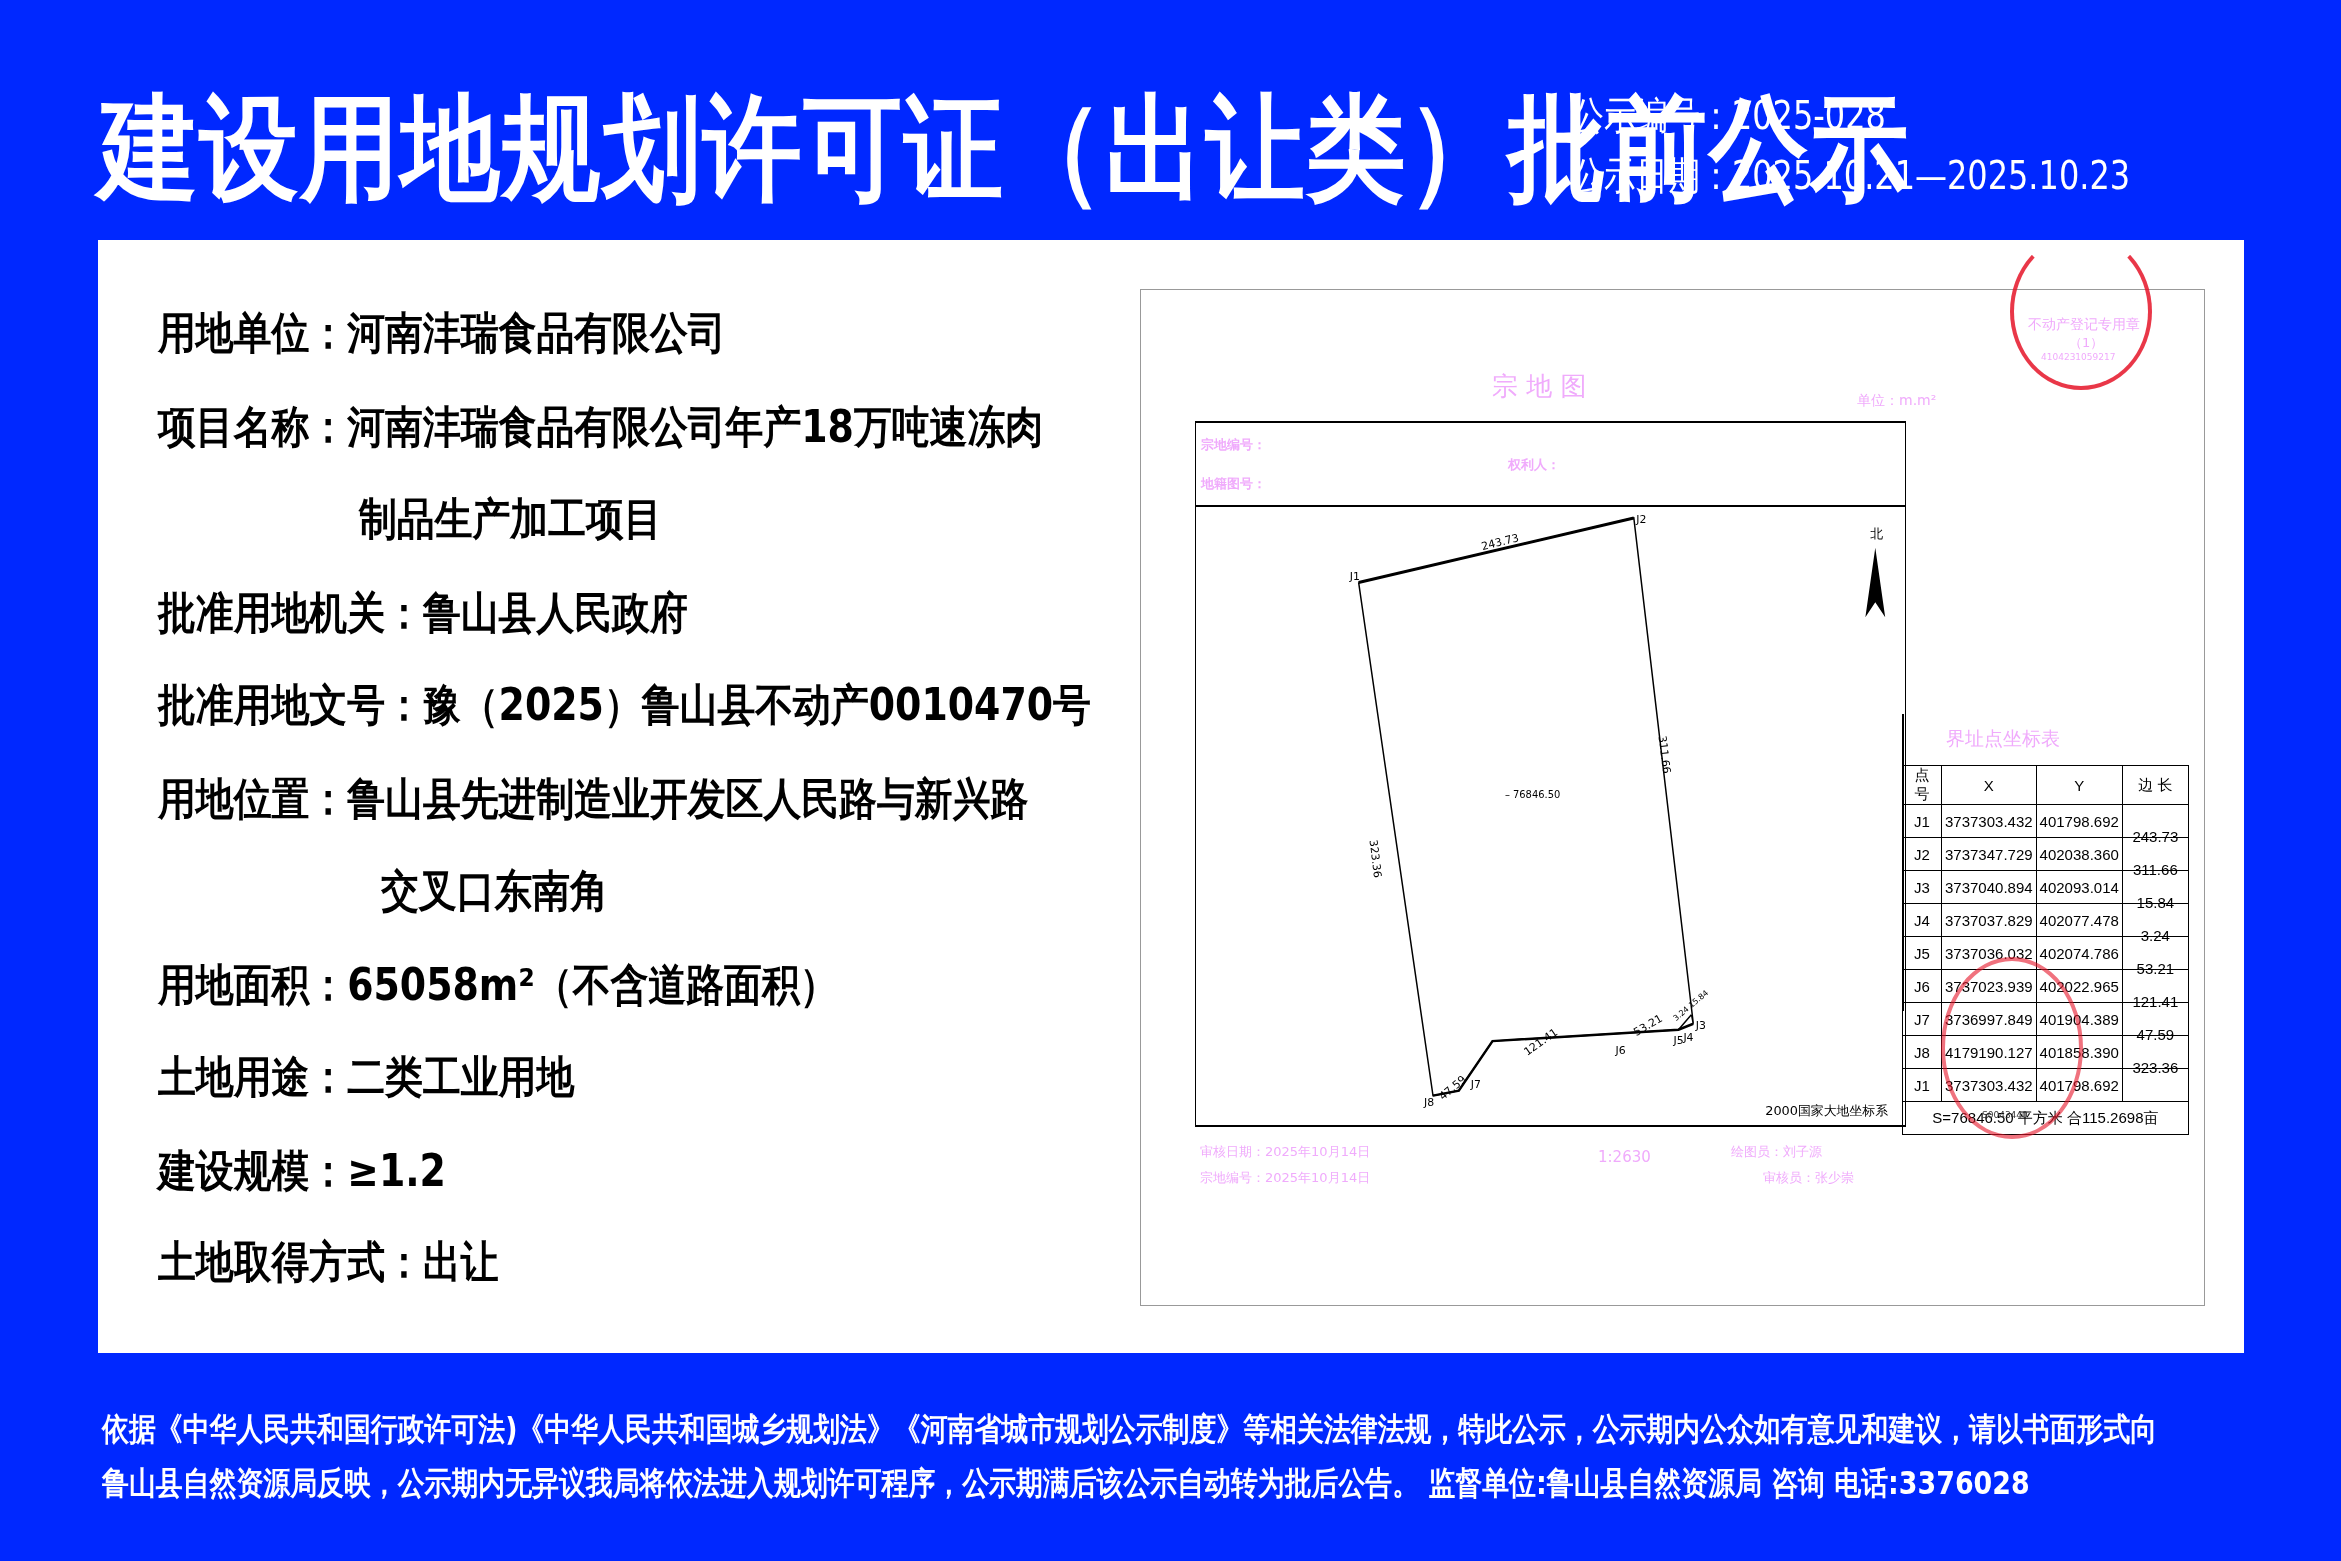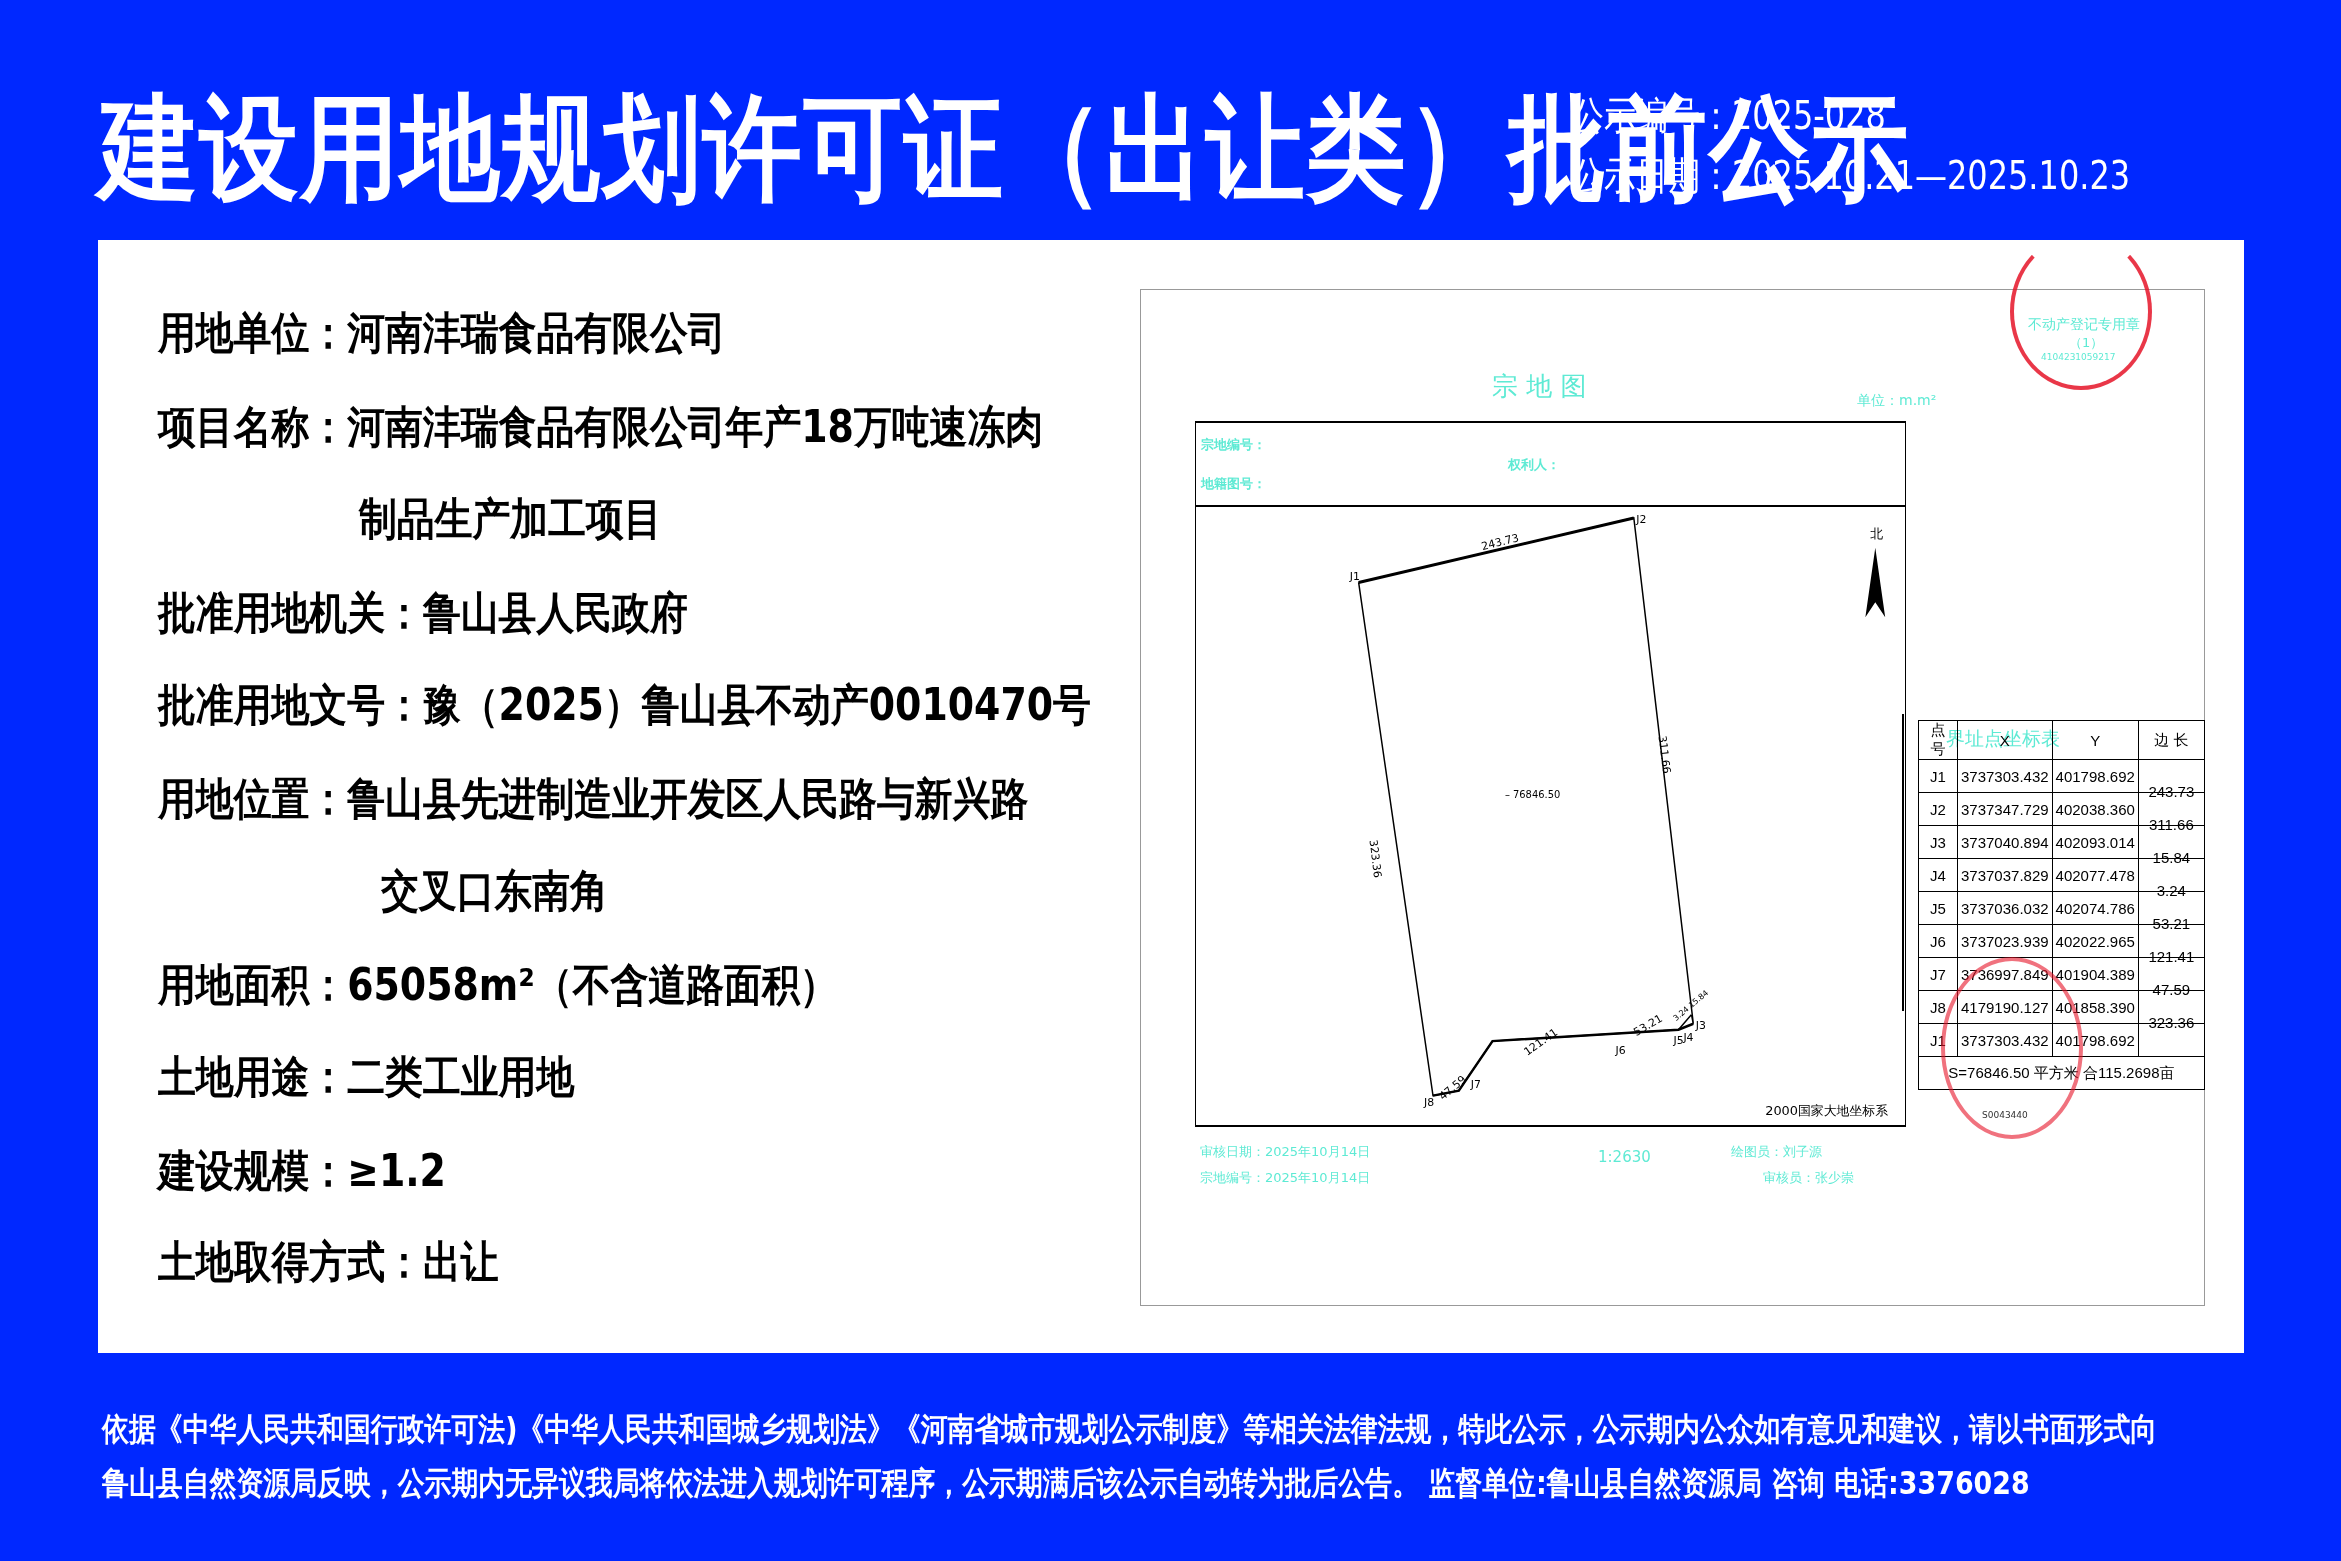--- a/index.html
+++ b/index.html
@@ -5,21 +5,21 @@
   html,body{margin:0;padding:0;}
   body{width:2342px;height:1561px;background:#0028ff;position:relative;overflow:hidden;font-family:"DejaVu Sans",sans-serif;}
   .abs{position:absolute;}
   .title{left:99px;top:74px;font-size:115px;font-weight:bold;color:#fff;letter-spacing:2px;white-space:nowrap;transform:scaleX(0.86);transform-origin:left top;line-height:149px;}
   .meta{left:1572px;color:#fff;font-size:39px;white-space:nowrap;transform:scaleX(0.82);transform-origin:left top;}
   .panel{left:98px;top:240px;width:2146px;height:1113px;background:#fff;}
   .row{left:158px;font-size:44px;font-weight:bold;color:#000;white-space:nowrap;transform:scaleX(0.86);transform-origin:left top;line-height:55px;}
   .cont{left:359px;}
   .cont2{left:381px;}
   .map{left:1140px;top:289px;width:1063px;height:1015px;border:1.5px solid #999;background:#fff;}
-  .mt{font-family:"DejaVu Sans",sans-serif;color:#5eead4;white-space:nowrap;}
+  .mt{font-family:"DejaVu Sans",sans-serif;color:#f0abfc;white-space:nowrap;}
   .footer{left:102px;color:#fff;font-size:32px;font-weight:bold;white-space:nowrap;transform:scaleX(0.84);transform-origin:left top;}
   table.coord{border-collapse:collapse;font-family:"Liberation Sans",sans-serif;font-size:15px;}
   table.coord td{border:1.5px solid #000;text-align:center;height:32px;padding:0 3px;}
   .stamp{border:4px solid rgba(230,20,40,0.85);border-radius:50%;}
 </style>
 </head>
 <body>
 
 <div class="abs title">建设用地规划许可证（出让类）批前公示</div>
 <div class="abs meta" style="top:89px;">
@@ -77,21 +77,21 @@
     <text x="970" y="1045" transform="rotate(-40 970 1045)" font-size="16">3.24 15.84</text>
     <text x="625" y="595" font-size="20">– 76846.50</text>
     <text x="1362" y="70" font-size="26">北</text>
   </g>
   <polygon points="1372,90 1352,230 1372,200 1392,230" fill="#000"></polygon>
   <text x="1150" y="1235" font-family="DejaVu Sans, sans-serif" font-size="26">2000国家大地坐标系</text>
 </svg>
 
 <div class="abs mt" style="left:1946px;top:726px;font-size:19px;">界址点坐标表</div>
 <div class="abs" style="left:1902px;top:714px;width:1.5px;height:297px;background:#000;"></div>
-<table class="abs coord" style="left:1902px;top:720px;margin-left:16px;">
+<table class="abs coord" style="left:1902px;top:765px;">
   <tbody>
       <tr>
     <td style="width:32px">点 号</td>
     <td style="width:79px">X</td>
     <td style="width:79px">Y</td>
     <td style="width:59px">边 长</td>
   </tr>
   <tr>
         <td>J1</td>
         <td>3737303.432</td>

